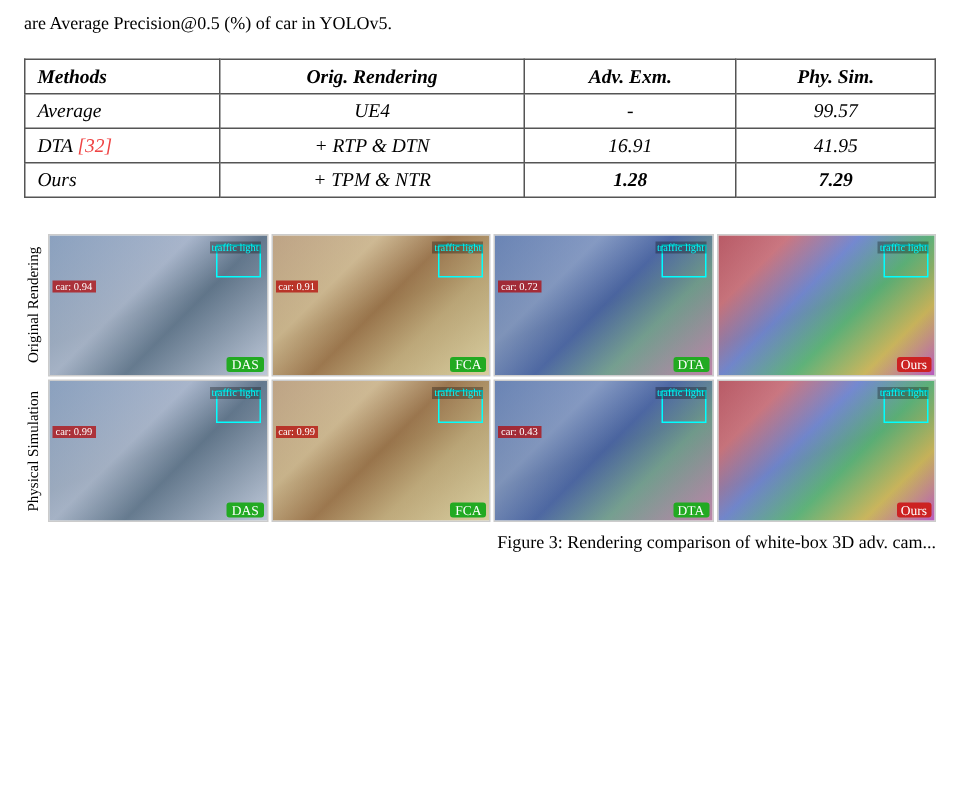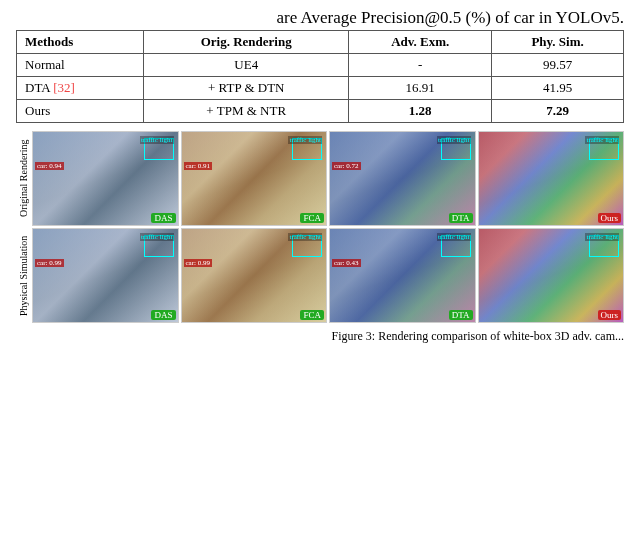--- a/index.html
+++ b/index.html
@@ -10,30 +10,31 @@
       font-family: 'Times New Roman', Times, serif;
       font-size: 13px;
       overflow: hidden;
       display: flex;
       flex-direction: column;
       align-items: center;
       padding: 8px 16px;
     }
 
     .caption-top {
-      font-size: 17px;
-      margin-bottom: 2px;
-      text-align: right;
+      font-size: 12px;
+      margin-bottom: 16px;
+      text-align: left;
       width: 100%;
     }
 
     table {
       border-collapse: collapse;
       width: 100%;
-      margin-bottom: 8px;
+      margin-bottom: 24px;
+      font-style: italic;
     }
 
     th, td {
       border: 1px solid #555;
       padding: 3px 8px;
       text-align: center;
     }
 
     th:first-child, td:first-child {
       text-align: left;
@@ -163,21 +164,21 @@
   <thead>
     <tr>
       <th>Methods</th>
       <th>Orig. Rendering</th>
       <th>Adv. Exm.</th>
       <th>Phy. Sim.</th>
     </tr>
   </thead>
   <tbody id="table-body">
       <tr>
-        <td>Normal</td>
+        <td>Average</td>
         <td>UE4</td>
         <td>-</td>
         <td>99.57</td>
       </tr>
       <tr>
         <td>DTA <span style="color:#ef4444">[32]</span></td>
         <td>+ RTP &amp; DTN</td>
         <td>16.91</td>
         <td>41.95</td>
       </tr>

